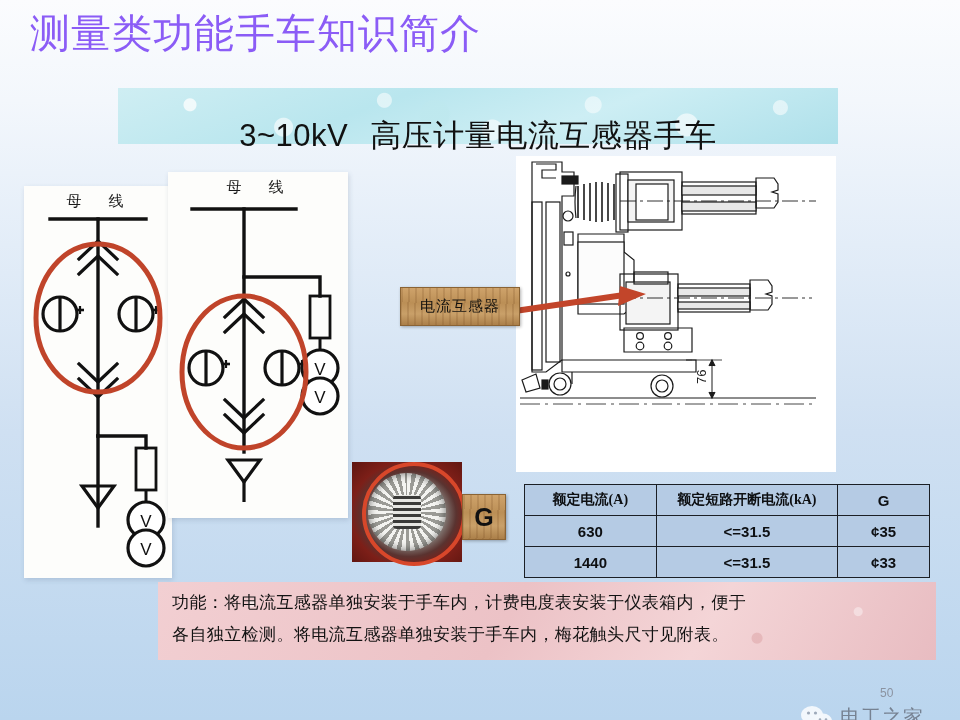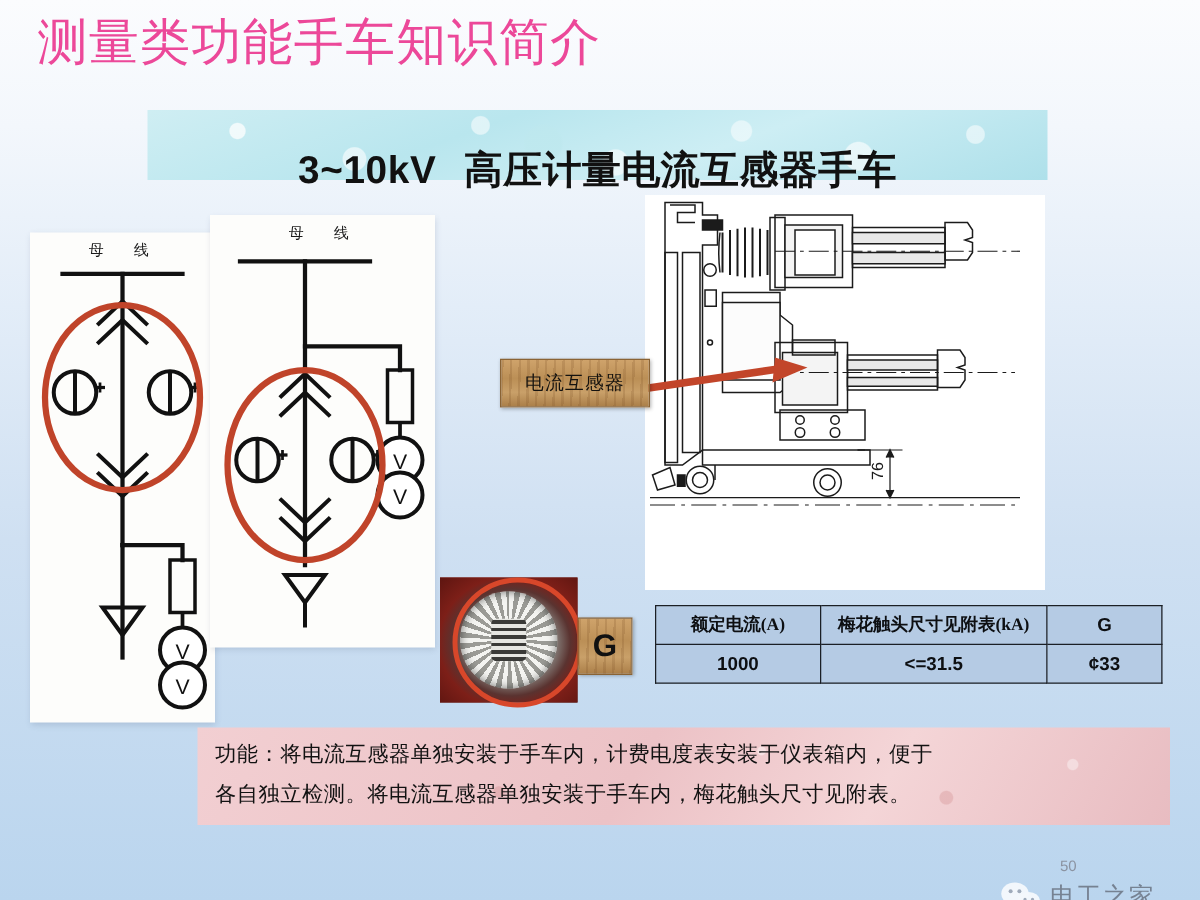--- a/index.html
+++ b/index.html
@@ -6,54 +6,54 @@
   body{
     width:960px;height:720px;overflow:hidden;position:relative;
     font-family:"Liberation Serif","DejaVu Serif",serif;
     background:linear-gradient(180deg,#fbfcfe 0%,#f3f7fc 14%,#e3edf8 34%,#cfe0f2 60%,#bad5ee 100%);
   }
   .slide{position:absolute;inset:0;}
 
   
   .title{
     position:absolute;left:30px;top:6px;
-    font-size:40px;line-height:56px;color:#ec4899;letter-spacing:1px;
+    font-size:40px;line-height:56px;color:#8b5cf6;letter-spacing:1px;
     font-family:"Liberation Serif","DejaVu Serif",serif;white-space:nowrap;
   }
 
   
   .banner{
     position:absolute;left:118px;top:88px;width:720px;height:56px;
     background:
       radial-gradient(circle at 10% 30%,rgba(255,255,255,.75) 0 6px,rgba(255,255,255,0) 7px),
       radial-gradient(circle at 23% 70%,rgba(255,255,255,.6) 0 9px,rgba(255,255,255,0) 10px),
       radial-gradient(circle at 37% 22%,rgba(255,255,255,.55) 0 7px,rgba(255,255,255,0) 8px),
       radial-gradient(circle at 52% 75%,rgba(255,255,255,.6) 0 10px,rgba(255,255,255,0) 11px),
       radial-gradient(circle at 66% 30%,rgba(255,255,255,.5) 0 8px,rgba(255,255,255,0) 9px),
       radial-gradient(circle at 79% 66%,rgba(255,255,255,.62) 0 11px,rgba(255,255,255,0) 12px),
       radial-gradient(circle at 92% 35%,rgba(255,255,255,.55) 0 7px,rgba(255,255,255,0) 8px),
       radial-gradient(circle at 44% 48%,rgba(190,232,238,.8) 0 14px,rgba(255,255,255,0) 16px),
       linear-gradient(160deg,#cfeef3 0%,#b9e6ee 35%,#cdeef4 62%,#aee0ea 100%);
     display:flex;align-items:center;justify-content:center;
   }
   .banner-text{
     font-family:"Liberation Sans","DejaVu Sans",sans-serif;
-    font-weight:bold;font-size:31px;color:#111;letter-spacing:.5px;white-space:nowrap;margin-top:40px;
+    font-weight:normal;font-size:31px;color:#111;letter-spacing:.5px;white-space:nowrap;margin-top:40px;
   }
   .banner-text .kv{font-family:"Liberation Sans","DejaVu Sans",sans-serif;}
   .banner-text .cn{font-family:"Liberation Serif","DejaVu Serif",serif;margin-left:22px;}
 
   
   .card{position:absolute;background:#fdfdfb;box-shadow:1px 2px 5px rgba(60,80,110,.18);}
   #card1{left:24px;top:186px;width:148px;height:392px;}
   #card2{left:168px;top:172px;width:180px;height:346px;}
 
   .busbar-label{
     position:absolute;width:100%;text-align:center;top:6px;
-    font-size:12px;color:#1a1a1a;letter-spacing:6px;
+    font-size:15px;color:#1a1a1a;letter-spacing:6px;
     font-family:"Liberation Serif","DejaVu Serif",serif;
   }
 
   svg{display:block;overflow:visible;}
 
   
   .photo{
     position:absolute;left:352px;top:462px;width:110px;height:100px;
     background:
       radial-gradient(ellipse at 52% 52%,#f2f2ef 0 14%,#d8d8d4 22%,#b9b9b4 30%,#8e8e89 40%,#5a3330 58%,#7d1f18 72%,#5d1510 100%),
@@ -139,34 +139,34 @@
       radial-gradient(circle at 12% 28%,rgba(255,255,255,.5) 0 3px,rgba(255,255,255,0) 4px),
       radial-gradient(circle at 31% 66%,rgba(214,150,152,.45) 0 4px,rgba(255,255,255,0) 5px),
       radial-gradient(circle at 58% 24%,rgba(255,255,255,.45) 0 3px,rgba(255,255,255,0) 4px),
       radial-gradient(circle at 77% 72%,rgba(214,150,152,.4) 0 5px,rgba(255,255,255,0) 6px),
       radial-gradient(circle at 90% 38%,rgba(255,255,255,.4) 0 4px,rgba(255,255,255,0) 5px),
       linear-gradient(120deg,#f2cfd2 0%,#ecc2c6 45%,#f4d5d7 70%,#e8bcc1 100%);
     padding:6px 14px 0 14px;box-sizing:border-box;
   }
   #note p{
     margin:0;font-size:17px;line-height:32px;color:#121212;
-    font-family:Liberation Sans, sans-serif;letter-spacing:.4px;
+    font-family:Liberation Mono, monospace;letter-spacing:.4px;
   }
 
   
   #watermark{
     position:absolute;left:800px;top:704px;display:flex;align-items:center;gap:6px;
     opacity:.85;
   }
   #watermark .wm-text{
     font-size:20px;color:#6b7483;font-family:"Liberation Serif","DejaVu Serif",serif;
     letter-spacing:1px;
   }
   #page-number{
-    position:absolute;left:848px;top:686px;font-size:12px;color:#8b93a1;
+    position:absolute;left:880px;top:686px;font-size:12px;color:#8b93a1;
     font-family:"Liberation Sans","DejaVu Sans",sans-serif;
   }
 </style>
 </head>
 <body>
 
 <div class="slide">
 
   <div class="title">测量类功能手车知识简介</div>
 
@@ -350,27 +350,32 @@
 
   <table id="spec-table">
     <colgroup>
         <col class="c1">
         <col class="c2">
         <col class="c3">
       </colgroup>
     <thead>
       <tr>
         <th>额定电流(A)</th>
-        <th>梅花触头尺寸见附表(kA)</th>
+        <th>额定短路开断电流(kA)</th>
         <th class="gcol">G</th>
       </tr>
     </thead>
     <tbody>
       <tr>
-        <td>1000</td>
+        <td>630</td>
+        <td>&lt;=31.5</td>
+        <td>¢35</td>
+      </tr>
+      <tr>
+        <td>1440</td>
         <td>&lt;=31.5</td>
         <td>¢33</td>
       </tr>
     </tbody>
   </table>
 
   <div id="note">
     <p>功能：将电流互感器单独安装于手车内，计费电度表安装于仪表箱内，便于</p>
     <p>各自独立检测。将电流互感器单独安装于手车内，梅花触头尺寸见附表。</p>
   </div>

